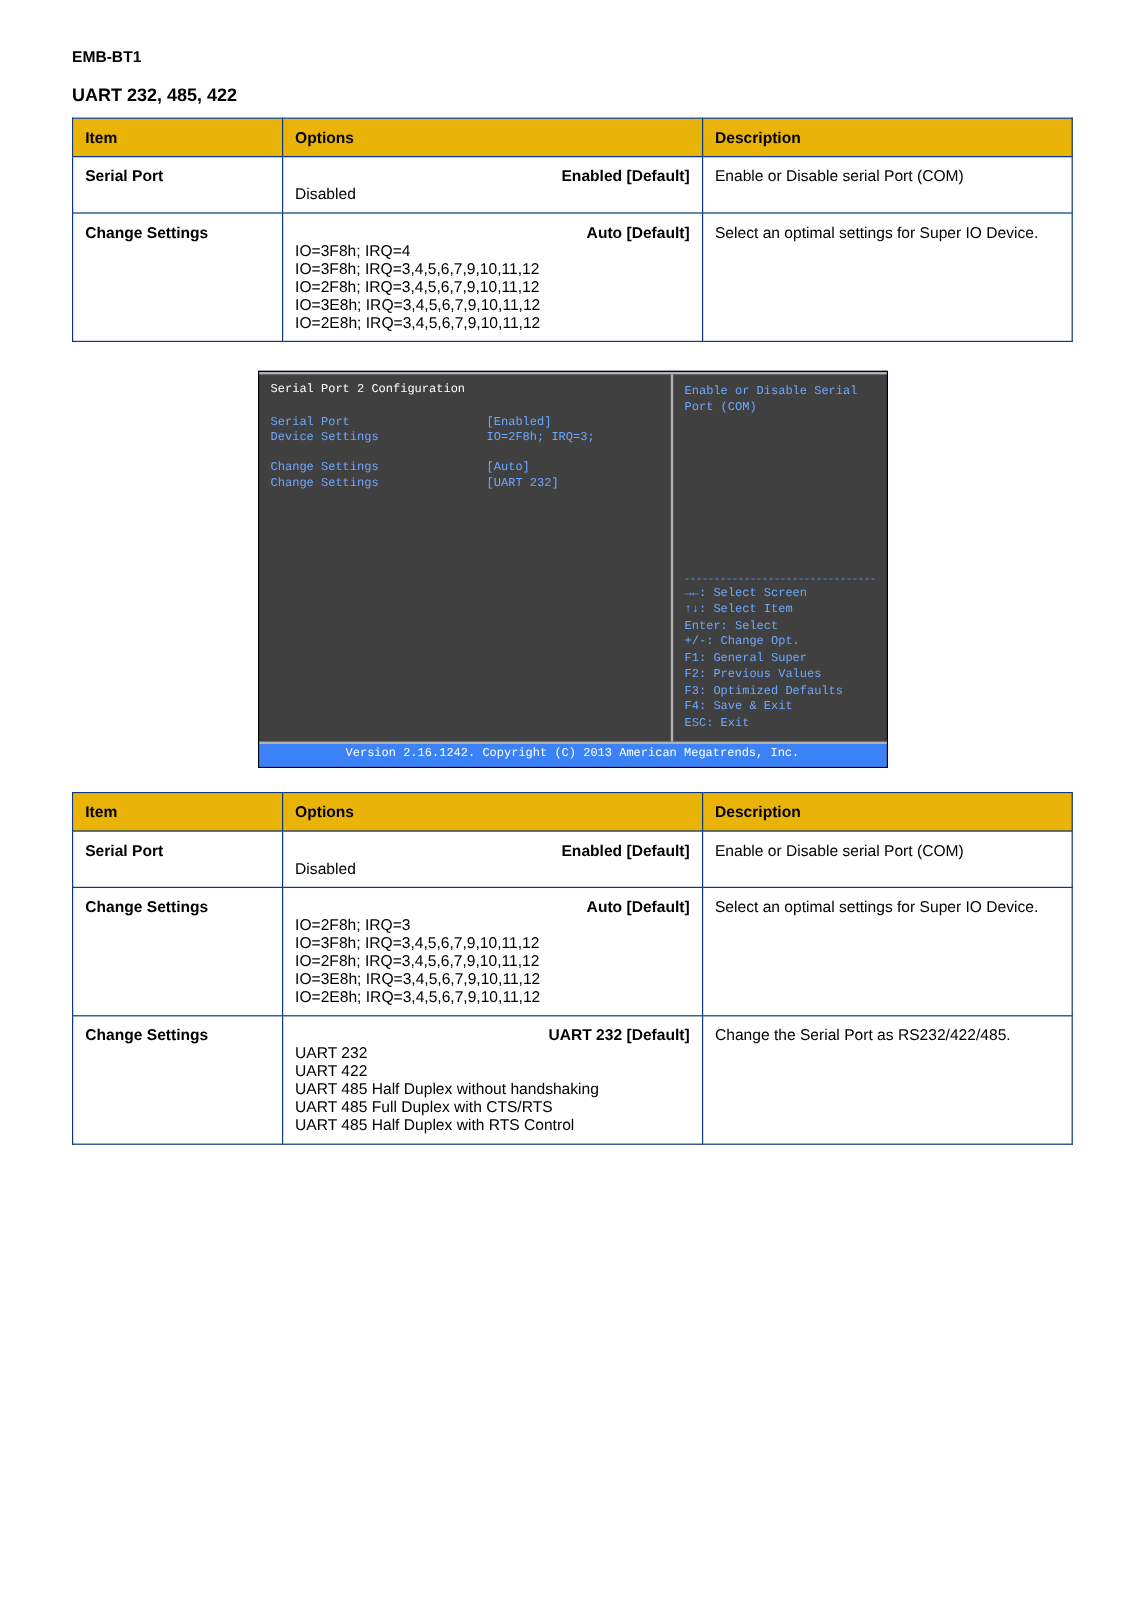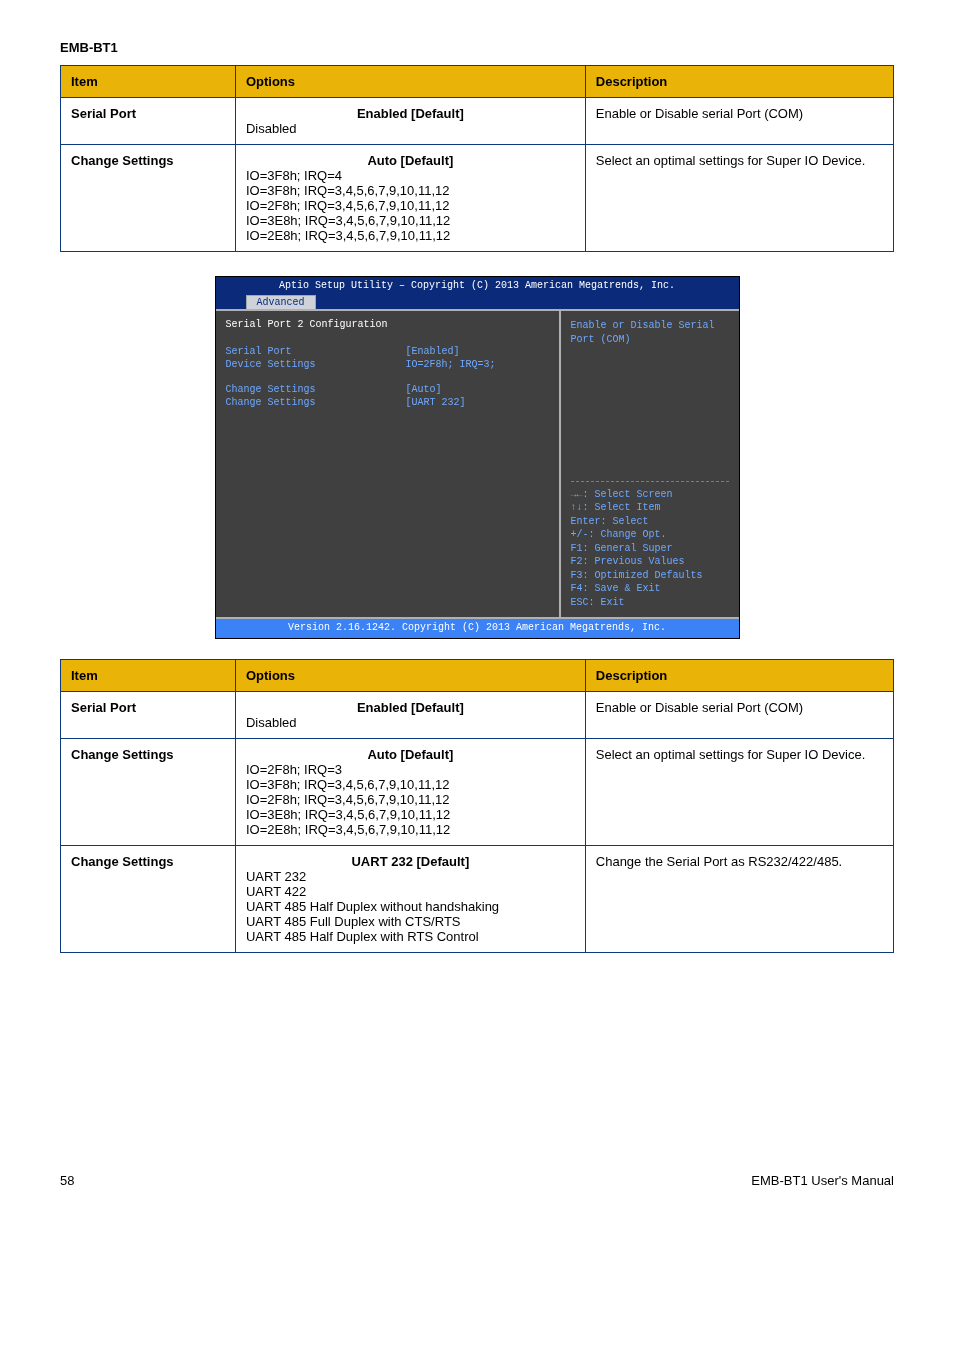--- a/index.html
+++ b/index.html
@@ -8,21 +8,21 @@
   .header-row { display: flex; justify-content: space-between; align-items: flex-start; margin-bottom: 10px; }
   .doc-title { font-size: 13px; font-weight: bold; text-align: center; }
   .doc-pageno { font-size: 13px; }
 
   .sec-head { font-size: 15px; font-weight: bold; margin: 16px 0 10px 0; }
 
   table.opts { width: 100%; border-collapse: collapse; margin-bottom: 8px; }
   table.opts th, table.opts td { border: 1px solid #0b3a7e; padding: 8px 10px; vertical-align: top; font-size: 13px; }
   table.opts th { background: #eab308; font-weight: bold; text-align: left; }
   table.opts td.bold { font-weight: bold; }
-  .default-center { text-align: center; font-weight: bold; }
+  .default-center { text-align: right; font-weight: bold; }
 
   
   .bios-wrap { display: flex; justify-content: center; margin: 24px 0 20px 0; }
   .bios { width: 525px; border: 1px solid #000; background: #0b2a7a; color: #fff; font-family: "Courier New", monospace; font-size: 10px; }
   .bios-top { background: #0b2a7a; color: #fff; padding: 3px 0 0 0; }
   .bios-top-line { text-align: center; font-size: 10px; }
   .bios-tabs { display: flex; align-items: flex-end; height: 18px; padding-left: 30px; }
   .bios-tab { background: #cfd3d9; color: #0b2a7a; padding: 1px 10px; border: 1px solid #9aa; border-bottom: none; font-family: "Courier New", monospace; }
   .bios-body { display: flex; border-top: 2px solid #b0b0b0; border-bottom: 2px solid #b0b0b0; height: 310px; background: #404040; }
   .bios-left { flex: 1; padding: 8px 10px; border-right: 2px solid #b0b0b0; }
@@ -46,20 +46,21 @@
 </head>
 <body>
 
 <div class="page">
 
   <div class="header-row">
     <div class="doc-title">EMB-BT1</div>
     <div class="doc-pageno"></div>
   </div>
 
+  <div class="sec-head">UART 232, 485, 422</div>
 
   <table class="opts">
     <thead>
       <tr>
         <th class="col-item">Item</th>
         <th class="col-opt">Options</th>
         <th class="col-desc">Description</th>
       </tr>
     </thead>
     <tbody>
@@ -81,26 +82,20 @@
           <div>IO=3E8h; IRQ=3,4,5,6,7,9,10,11,12</div>
           <div>IO=2E8h; IRQ=3,4,5,6,7,9,10,11,12</div>
         </td>
         <td>Select an optimal settings for Super IO Device.</td>
       </tr>
     </tbody>
   </table>
 
   <div class="bios-wrap">
     <div class="bios">
-      <div class="bios-top">
-        <div class="bios-top-line">Aptio Setup Utility – Copyright (C) 2013 American Megatrends, Inc.</div>
-        <div class="bios-tabs">
-          <div class="bios-tab">Advanced</div>
-        </div>
-      </div>
       <div class="bios-body">
         <div class="bios-left">
           <div class="bios-title-row">Serial Port 2 Configuration</div>
           <div style="height:6px"></div>
           <div class="bios-row bios-cyan">
             <span class="k">Serial Port</span>
             <span class="v">[Enabled]</span>
           </div>
           <div class="bios-row bios-cyan">
             <span class="k">Device Settings</span>
@@ -173,18 +168,14 @@
           <div>UART 422</div>
           <div>UART 485 Half Duplex without handshaking</div>
           <div>UART 485 Full Duplex with CTS/RTS</div>
           <div>UART 485 Half Duplex with RTS Control</div>
         </td>
         <td>Change the Serial Port as RS232/422/485.</td>
       </tr>
     </tbody>
   </table>
 
-  <div class="footer-row">
-    <div class="pnum">58</div>
-    <div>EMB-BT1 User's Manual</div>
-  </div>
 
 </div>
 
 </body></html>

